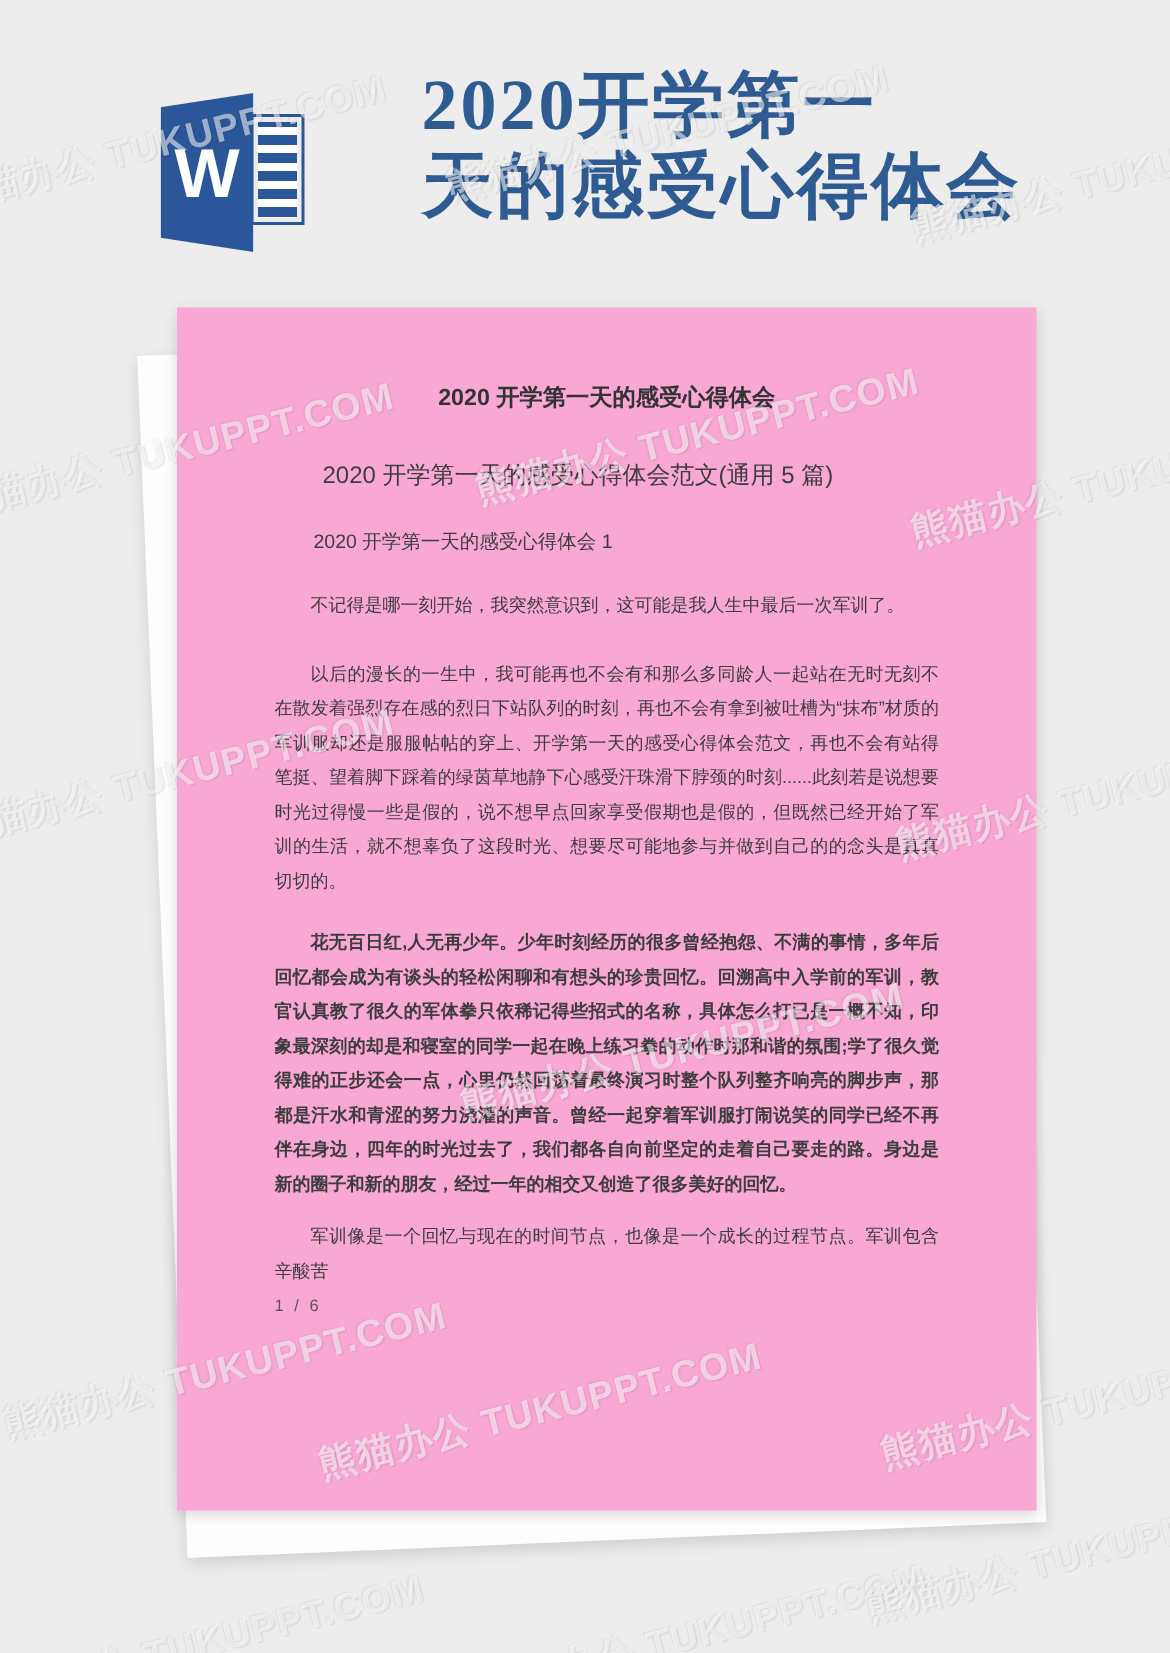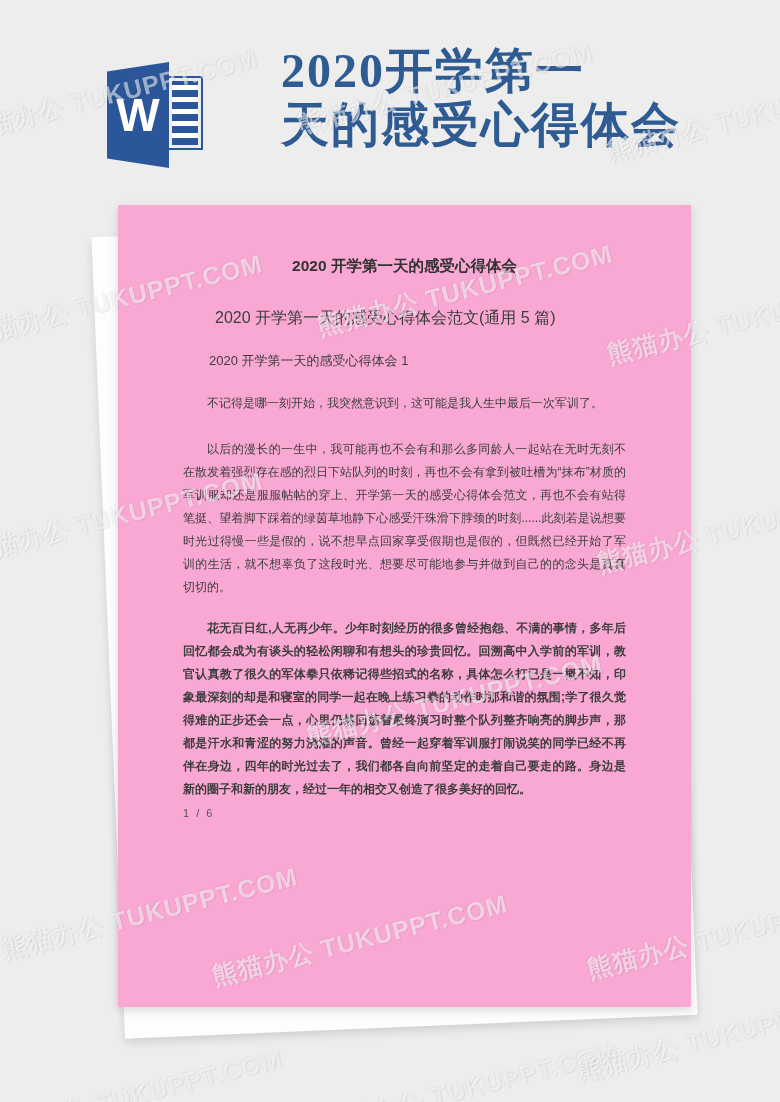--- a/index.html
+++ b/index.html
@@ -124,20 +124,21 @@
 
   <div class="page-back"></div>
 
   <div class="page-front">
     <h1 class="doc-title">2020 开学第一天的感受心得体会</h1>
     <p class="doc-subtitle">2020 开学第一天的感受心得体会范文(通用 5 篇)</p>
     <p class="doc-heading">2020 开学第一天的感受心得体会 1</p>
     <p class="doc-par p1">不记得是哪一刻开始，我突然意识到，这可能是我人生中最后一次军训了。</p>
     <p class="doc-par p2">以后的漫长的一生中，我可能再也不会有和那么多同龄人一起站在无时无刻不在散发着强烈存在感的烈日下站队列的时刻，再也不会有拿到被吐槽为“抹布”材质的军训服却还是服服帖帖的穿上、开学第一天的感受心得体会范文，再也不会有站得笔挺、望着脚下踩着的绿茵草地静下心感受汗珠滑下脖颈的时刻......此刻若是说想要时光过得慢一些是假的，说不想早点回家享受假期也是假的，但既然已经开始了军训的生活，就不想辜负了这段时光、想要尽可能地参与并做到自己的的念头是真真切切的。</p>
     <p class="doc-par p3">花无百日红,人无再少年。少年时刻经历的很多曾经抱怨、不满的事情，多年后回忆都会成为有谈头的轻松闲聊和有想头的珍贵回忆。回溯高中入学前的军训，教官认真教了很久的军体拳只依稀记得些招式的名称，具体怎么打已是一概不知，印象最深刻的却是和寝室的同学一起在晚上练习拳的动作时那和谐的氛围;学了很久觉得难的正步还会一点，心里仍然回荡着最终演习时整个队列整齐响亮的脚步声，那都是汗水和青涩的努力浇灌的声音。曾经一起穿着军训服打闹说笑的同学已经不再伴在身边，四年的时光过去了，我们都各自向前坚定的走着自己要走的路。身边是新的圈子和新的朋友，经过一年的相交又创造了很多美好的回忆。</p>
+    <p class="doc-par p4">军训像是一个回忆与现在的时间节点，也像是一个成长的过程节点。军训包含辛酸苦</p>
     <p class="page-indicator">1 / 6</p>
   </div>
 
   <div class="watermark-layer">
       <span class="wm" style="left: 110px; top: 95px;">熊猫办公 TUKUPPT.COM</span>
       <span class="wm" style="left: 445px; top: 88px;">熊猫办公 TUKUPPT.COM</span>
       <span class="wm" style="left: 755px; top: 115px;">熊猫办公 TUKUPPT.COM</span>
       <span class="wm" style="left: 115px; top: 300px;">熊猫办公 TUKUPPT.COM</span>
       <span class="wm" style="left: 465px; top: 290px;">熊猫办公 TUKUPPT.COM</span>
       <span class="wm" style="left: 755px; top: 318px;">熊猫办公 TUKUPPT.COM</span>

